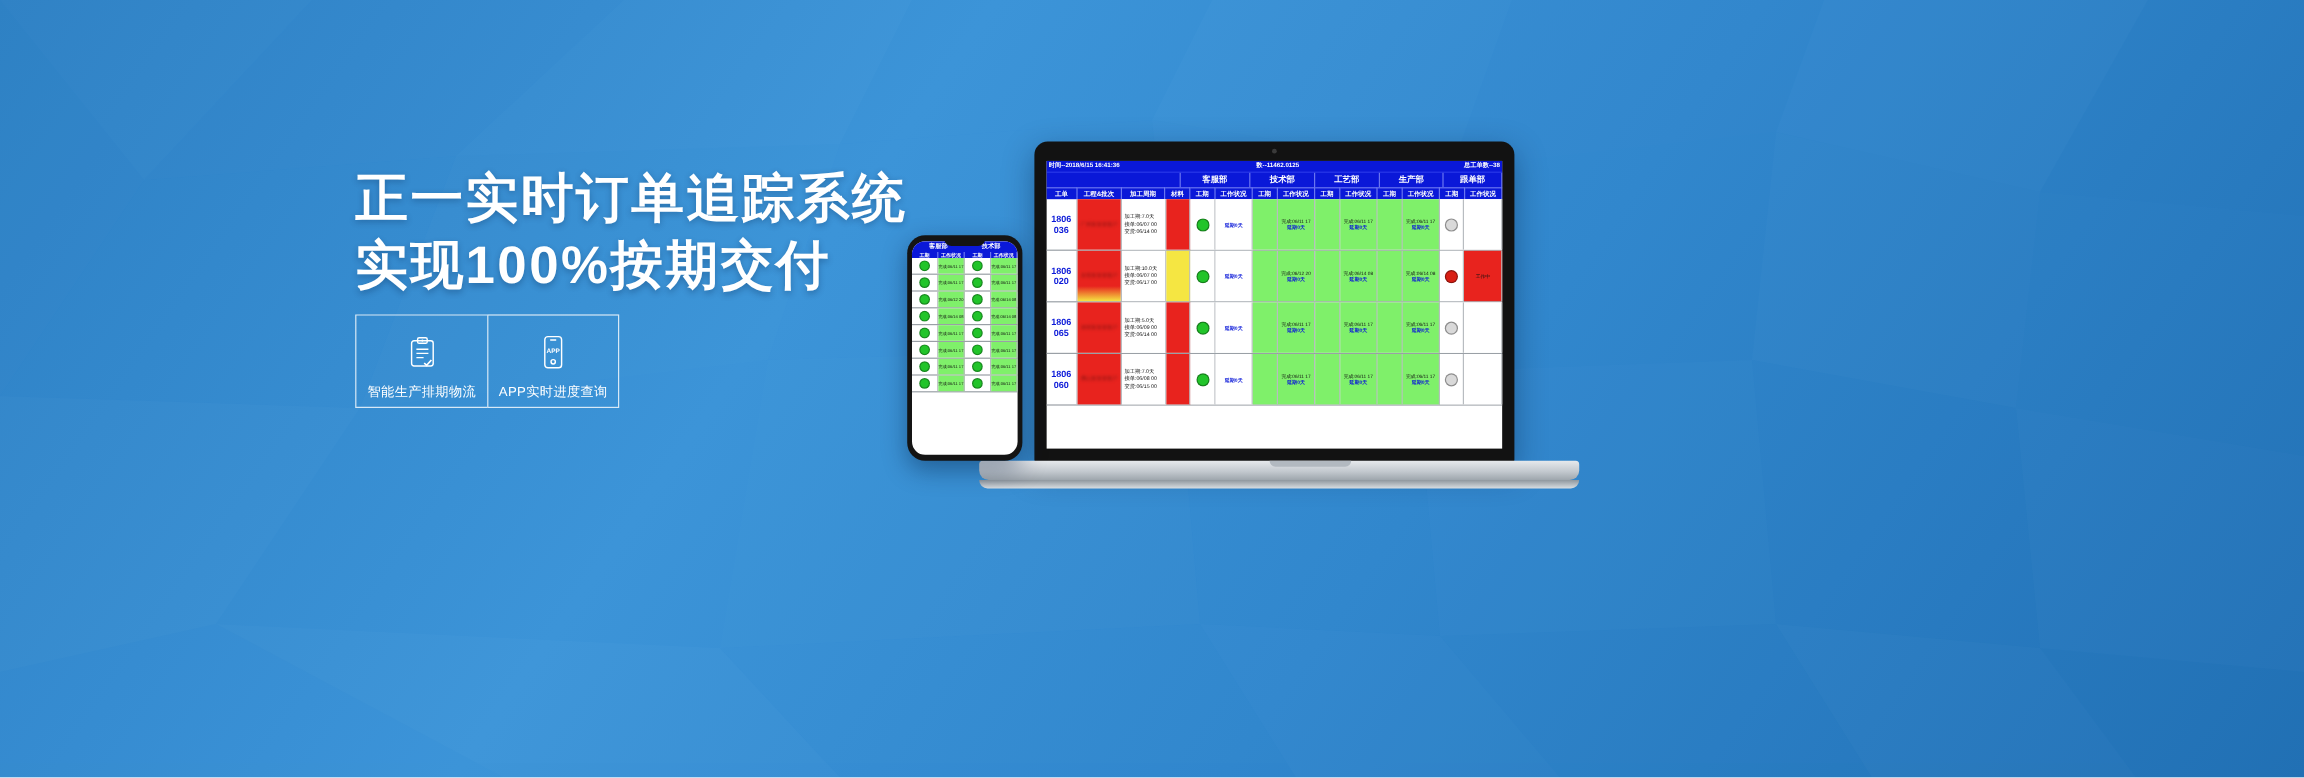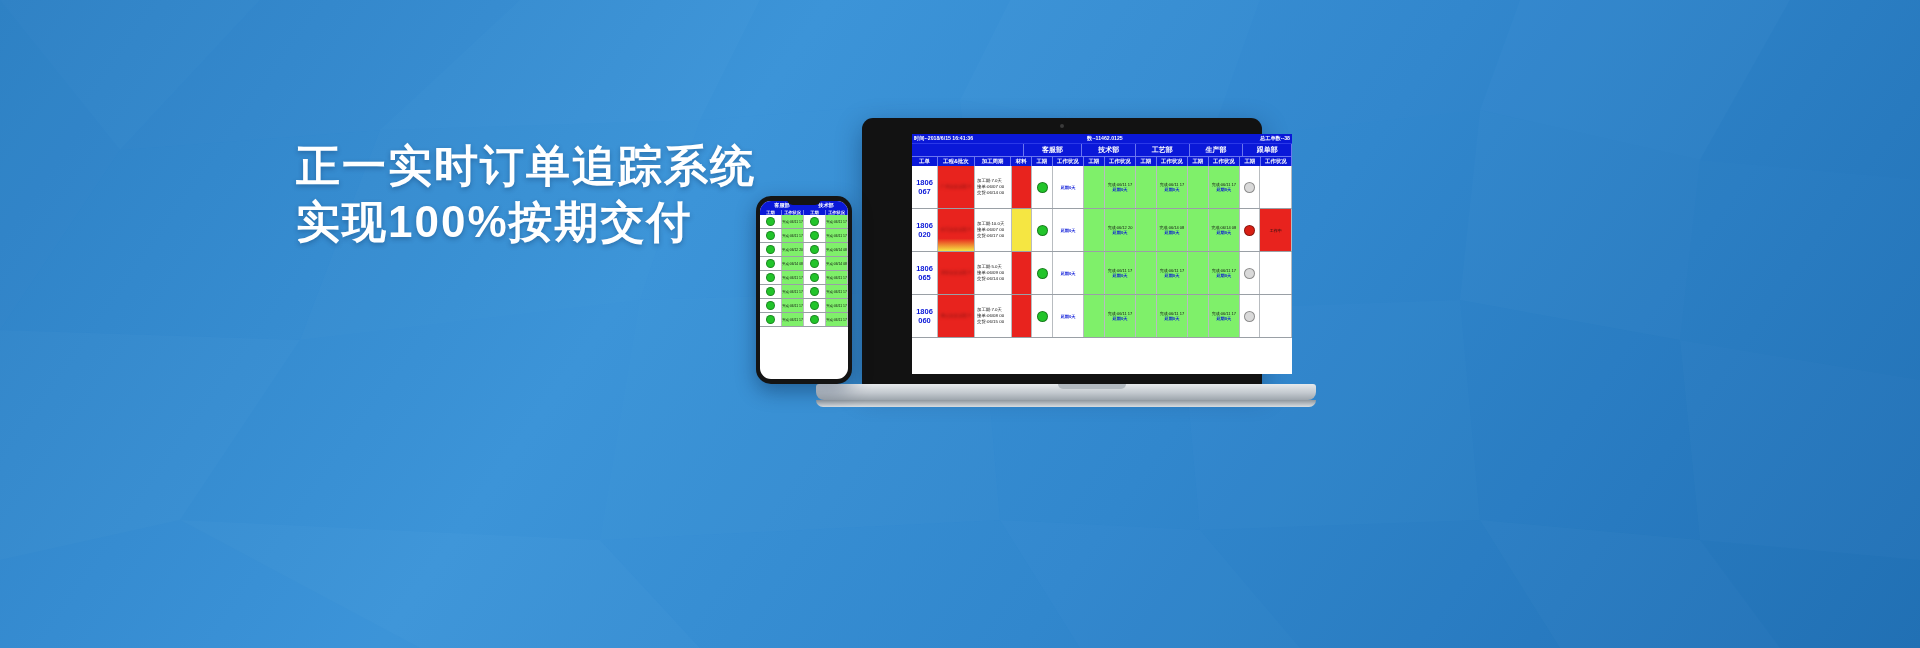--- a/index.html
+++ b/index.html
@@ -23,21 +23,21 @@
   .fbox:last-child{border-right:1px solid rgba(255,255,255,.80);}
   .ficon{height:36px;display:flex;align-items:center;justify-content:center;}
   .flabel{color:#fff;font-size:11px;margin-top:7px;white-space:nowrap;letter-spacing:.3px;}
 
   
   .laptop{position:absolute;left:862px;top:118px;width:460px;height:300px;}
   .lid{position:absolute;left:0;top:0;width:400px;height:268px;background:#121212;
     border-radius:11px 11px 3px 3px;box-shadow:0 8px 26px rgba(0,25,60,.38);}
   .cam{position:absolute;left:50%;top:6px;width:4px;height:4px;margin-left:-2px;
     border-radius:50%;background:#3a3a3a;}
-  .lscreen{position:absolute;left:10px;top:16px;width:380px;height:240px;background:#fff;overflow:hidden;margin-left:40px;}
+  .lscreen{position:absolute;left:10px;top:16px;width:380px;height:240px;background:#fff;overflow:hidden;}
   .base{position:absolute;left:-46px;top:266px;width:500px;height:16px;
     background:linear-gradient(180deg,#e6e9ec 0%,#c3c9cf 55%,#9ea6ad 100%);
     border-radius:3px 3px 8px 8px;}
   .notch{position:absolute;left:50%;top:266px;margin-left:-34px;width:68px;height:5px;
     background:#b2b9c0;border-radius:0 0 5px 5px;}
   .baseshadow{position:absolute;left:-46px;top:282px;width:500px;height:7px;
     background:linear-gradient(180deg,#8f979e,#d8dde1);border-radius:0 0 9px 9px;}
 
   
   .phone{position:absolute;left:756px;top:196px;width:96px;height:188px;background:#141414;
@@ -121,21 +121,46 @@
   </svg>
 
   <div class="copy">
     <div class="headline">正一实时订单追踪系统</div>
     <div class="headline">实现100%按期交付</div>
   </div>
 
   <div class="features">
 
 
-
+    <div class="fbox">
+      <span class="ficon">
+        <svg width="28" height="28" viewBox="0 0 28 28" fill="none" stroke="#ffffff" stroke-width="1.2">
+          <rect x="5" y="4" width="18" height="21" rx="2"></rect>
+          <rect x="10" y="1.5" width="8" height="4.5" rx="1.3"></rect>
+          <circle cx="14" cy="3.8" r="0.9" fill="#fff" stroke="none"></circle>
+          <line x1="9" y1="11" x2="19" y2="11"></line>
+          <line x1="9" y1="14.5" x2="19" y2="14.5"></line>
+          <line x1="9" y1="18" x2="15" y2="18"></line>
+          <path d="M15.5 22.5 l2 2 l4 -4.5" stroke-width="1.4"></path>
+        </svg>
+      </span>
+      <span class="flabel">智能生产排期物流</span>
+    </div>
+
+    <div class="fbox">
+      <span class="ficon">
+        <svg width="22" height="30" viewBox="0 0 22 30" fill="none" stroke="#ffffff" stroke-width="1.2">
+          <rect x="4" y="1.5" width="14" height="26" rx="2.6"></rect>
+          <line x1="8.5" y1="4.3" x2="13.5" y2="4.3"></line>
+          <text x="11" y="15" font-size="5.4" fill="#ffffff" stroke="none" text-anchor="middle" font-family="Liberation Sans, sans-serif" font-weight="bold">APP</text>
+          <circle cx="11" cy="22.5" r="1.8"></circle>
+        </svg>
+      </span>
+      <span class="flabel">APP实时进度查询</span>
+    </div>
   </div>
 
   <div class="laptop">
     <div class="lid">
       <div class="cam"></div>
       <div class="lscreen">
 
         <div class="dash">
           <div class="dhead">
             <div class="dmeta">
@@ -167,21 +192,21 @@
                 <div class="dcol" style="width: 22px;">工期</div>
                 <div class="dcol" style="width: 34px;">工作状况</div>
                 <div class="dcol" style="width: 22px;">工期</div>
                 <div class="dcol" style="width: 34px;">工作状况</div>
               </div>
           </div>
           <div id="dash-body">
               <div class="drow" style="height: 42px;">
                 <div class="dcell" style="width: 28px;">
                   <div class="ordno">1806</div>
-                  <div class="ordno">067</div>
+                  <div class="ordno">036</div>
                 </div>
                 <div class="dcell" style="width: 40px; background: linear-gradient(rgb(232, 35, 30) 0%, rgb(232, 35, 30) 70%, rgb(232, 35, 30) 100%);">
                   <div class="blur">广州某某某客户</div>
                 </div>
                 <div class="dcell" style="width: 40px; background: rgb(255, 255, 255);">
                   <div class="perd">加工期:7.0天</div>
                   <div class="perd">接单:06/07 00</div>
                   <div class="perd">交货:06/14 00</div>
                 </div>
                 <div class="dcell" style="width: 22px; background: rgb(232, 35, 30);"></div>

